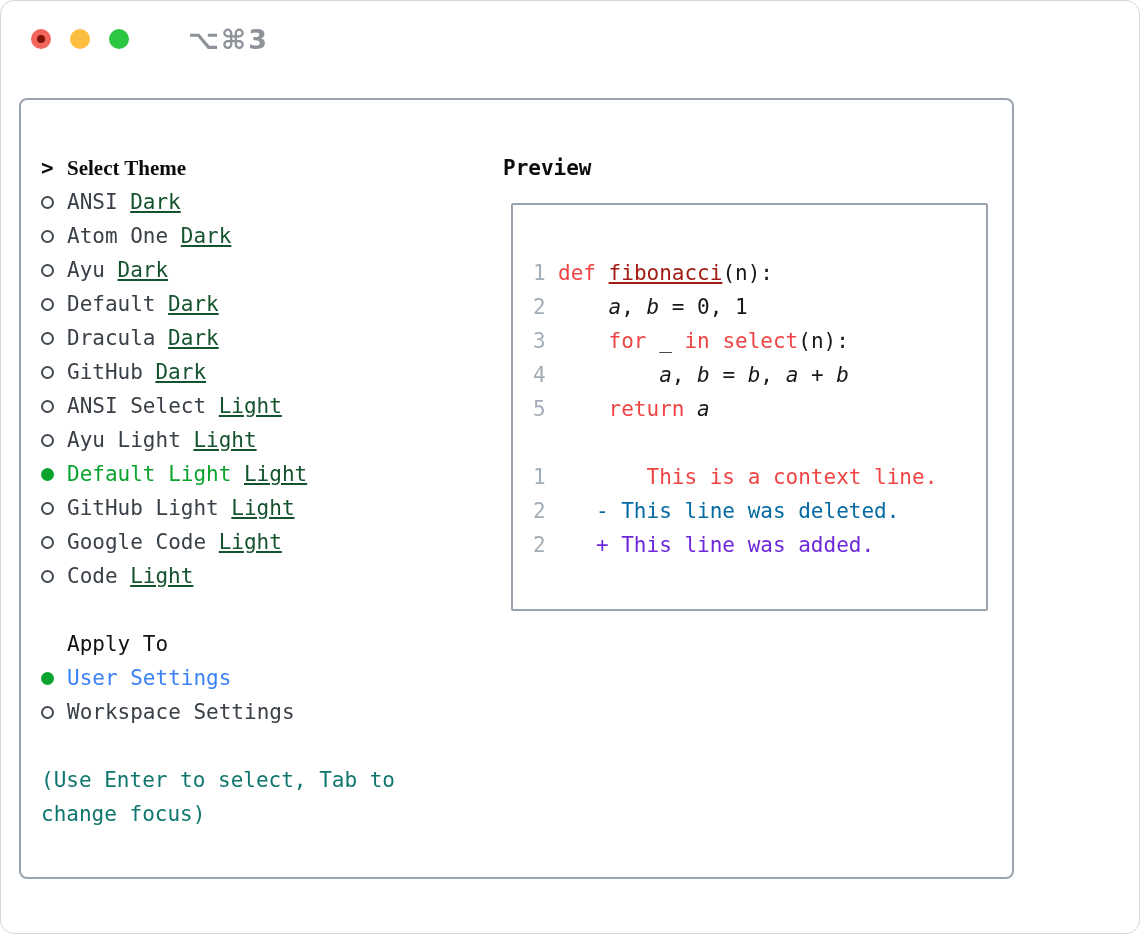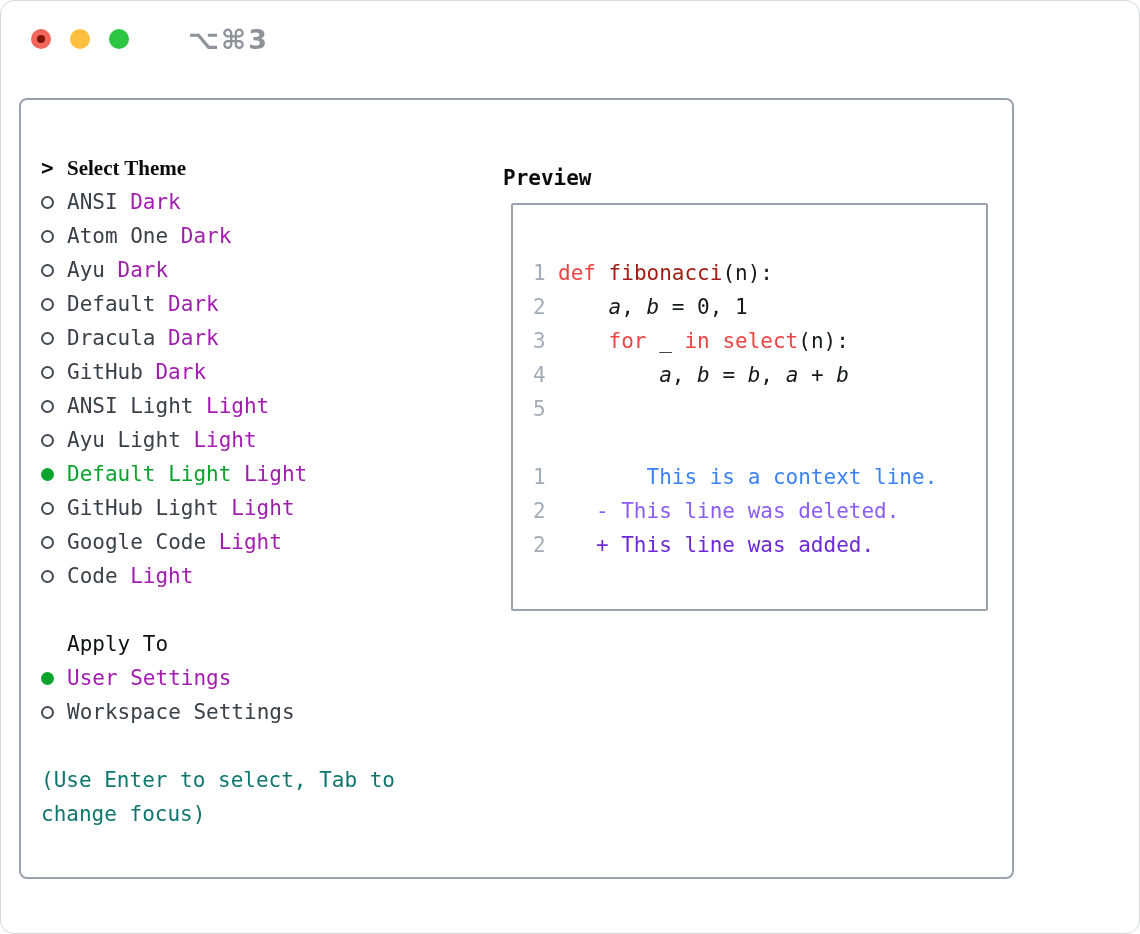--- a/index.html
+++ b/index.html
@@ -26,38 +26,38 @@
   .row{display:flex;align-items:center;height:34px;font-size:21px;line-height:34px;
        white-space:pre;color:#3a4047;}
   .marker{width:26px;flex:none;display:flex;align-items:center;}
   .radio{width:13px;height:13px;border-radius:50%;box-sizing:border-box;}
   .radio-off{border:2px solid #434a52;}
   .radio-on{background:#0aa32e;}
   .cursor{font-weight:700;color:#0b0b0d;}
   .hdr{font-weight:700;color:#0b0b0d;font-family:Liberation Serif, serif;}
   .subhdr{color:#101113;}
   .t-name{color:#3a4047;}
-  .t-suffix{color:#a21caf;margin-left:12.6px;}
+  .t-suffix{color:#14532d;margin-left:12.6px;text-decoration:underline;}
   .sel .t-name{color:#0aa32e;}
-  .sel-label{color:#a21caf;}
+  .sel-label{color:#3b82f6;}
   .help-row{color:#0f766e;}
   
-  .preview-title{position:absolute;left:482px;top:61px;height:34px;line-height:34px;
+  .preview-title{position:absolute;left:482px;top:51px;height:34px;line-height:34px;
                  font-size:21px;font-weight:700;color:#0b0b0d;}
   .preview-box{position:absolute;left:490px;top:103px;width:477px;height:408px;
                box-sizing:border-box;border:2px solid #9aa3ad;border-radius:2px;
                padding:51px 0 0 20px;overflow:hidden;}
   .cl{display:flex;height:34px;font-size:21px;line-height:34px;white-space:pre;}
   .lnum{width:25px;flex:none;color:#a3adb8;}
   .kw{color:#ef4444;}
-  .fn{color:#a21c12;}
+  .fn{color:#a21c12;text-decoration:underline;}
   .pl{color:#17181b;}
   .var{color:#17181b;font-style:italic;}
-  .ctx{color:#3b82f6;}
-  .del{color:#8b5cf6;}
+  .ctx{color:#ef4444;}
+  .del{color:#0369a1;}
   .add{color:#6d28d9;}
 </style>
 </head>
 <body>
 
 <div class="card">
 
   <div class="titlebar">
     <div class="tl tl-red"></div>
     <div class="tl tl-yellow"></div>
@@ -68,21 +68,21 @@
   <div class="panel">
 
     <div class="left-col" id="left-col">
         <div class="row"><div class="marker"><span class="cursor">&gt;</span></div><span class="hdr">Select Theme</span></div>
         <div class="row"><div class="marker"><span class="radio radio-off"></span></div><span class="t-name">ANSI</span><span class="t-suffix">Dark</span></div>
         <div class="row"><div class="marker"><span class="radio radio-off"></span></div><span class="t-name">Atom One</span><span class="t-suffix">Dark</span></div>
         <div class="row"><div class="marker"><span class="radio radio-off"></span></div><span class="t-name">Ayu</span><span class="t-suffix">Dark</span></div>
         <div class="row"><div class="marker"><span class="radio radio-off"></span></div><span class="t-name">Default</span><span class="t-suffix">Dark</span></div>
         <div class="row"><div class="marker"><span class="radio radio-off"></span></div><span class="t-name">Dracula</span><span class="t-suffix">Dark</span></div>
         <div class="row"><div class="marker"><span class="radio radio-off"></span></div><span class="t-name">GitHub</span><span class="t-suffix">Dark</span></div>
-        <div class="row"><div class="marker"><span class="radio radio-off"></span></div><span class="t-name">ANSI Light</span><span class="t-suffix">Light</span></div>
+        <div class="row"><div class="marker"><span class="radio radio-off"></span></div><span class="t-name">ANSI Select</span><span class="t-suffix">Light</span></div>
         <div class="row"><div class="marker"><span class="radio radio-off"></span></div><span class="t-name">Ayu Light</span><span class="t-suffix">Light</span></div>
         <div class="row sel"><div class="marker"><span class="radio radio-on"></span></div><span class="t-name">Default Light</span><span class="t-suffix">Light</span></div>
         <div class="row"><div class="marker"><span class="radio radio-off"></span></div><span class="t-name">GitHub Light</span><span class="t-suffix">Light</span></div>
         <div class="row"><div class="marker"><span class="radio radio-off"></span></div><span class="t-name">Google Code</span><span class="t-suffix">Light</span></div>
         <div class="row"><div class="marker"><span class="radio radio-off"></span></div><span class="t-name">Code</span><span class="t-suffix">Light</span></div>
         <div class="row"></div>
         <div class="row"><div class="marker"></div><span class="subhdr">Apply To</span></div>
         <div class="row sel"><div class="marker"><span class="radio radio-on"></span></div><span class="sel-label">User Settings</span></div>
         <div class="row"><div class="marker"><span class="radio radio-off"></span></div><span class="t-name">Workspace Settings</span></div>
         <div class="row"></div>
@@ -90,21 +90,21 @@
         <div class="row help-row">change focus)</div>
       </div>
 
     <div class="preview-title">Preview</div>
 
     <div class="preview-box" id="preview-box">
         <div class="cl"><span class="lnum">1</span><span class="code"><span class="kw">def</span><span class="pl"> </span><span class="fn">fibonacci</span><span class="pl">(n):</span></span></div>
         <div class="cl"><span class="lnum">2</span><span class="code"><span class="pl">    </span><span class="var">a</span><span class="pl">, </span><span class="var">b</span><span class="pl"> = 0, 1</span></span></div>
         <div class="cl"><span class="lnum">3</span><span class="code"><span class="pl">    </span><span class="kw">for</span><span class="pl"> _ </span><span class="kw">in</span><span class="pl"> </span><span class="kw">select</span><span class="pl">(n):</span></span></div>
         <div class="cl"><span class="lnum">4</span><span class="code"><span class="pl">        </span><span class="var">a</span><span class="pl">, </span><span class="var">b</span><span class="pl"> = </span><span class="var">b</span><span class="pl">, </span><span class="var">a</span><span class="pl"> + </span><span class="var">b</span></span></div>
-        <div class="cl"><span class="lnum">5</span></div>
+        <div class="cl"><span class="lnum">5</span><span class="code"><span class="pl">    </span><span class="kw">return</span><span class="pl"> </span><span class="var">a</span></span></div>
         <div class="cl"><span class="lnum"></span><span class="code"></span></div>
         <div class="cl"><span class="lnum">1</span><span class="code"><span class="ctx">       This is a context line.</span></span></div>
         <div class="cl"><span class="lnum">2</span><span class="code"><span class="del">   - This line was deleted.</span></span></div>
         <div class="cl"><span class="lnum">2</span><span class="code"><span class="add">   + This line was added.</span></span></div>
       </div>
 
   </div>
 </div>
 
 </body></html>

